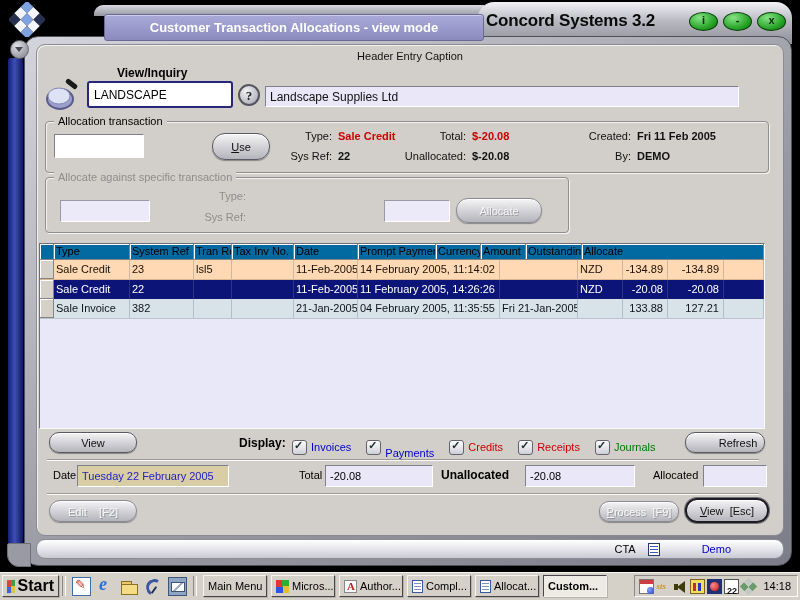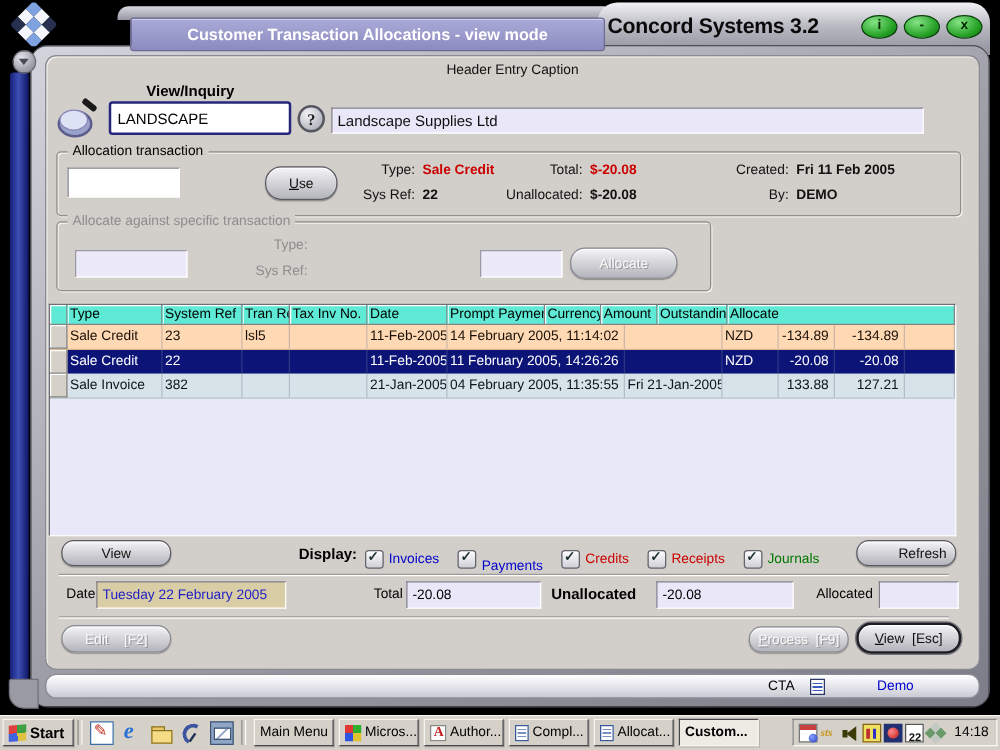--- a/index.html
+++ b/index.html
@@ -88,21 +88,21 @@
       box-sizing:border-box;font-size:12px;padding:0 4px;font-family:inherit;}
   .g2-in1{left:14px;top:22px;width:90px;height:22px;}
   .g2-in2{left:338px;top:22px;width:66px;height:22px;}
   .alloc-btn{position:absolute;left:410px;top:20px;width:86px;height:25px;line-height:23px;border-radius:12px;}
   .btn.disabled{color:#f8f8f8;border-color:#8a8a94;text-shadow:1px 1px 0 rgba(90,90,100,.45);}
 
   
   .grid{position:absolute;left:2px;top:198px;width:726px;height:186px;background:#e8e8f8;
       border:1px solid;border-color:#6f6f78 #fafafa #fafafa #6f6f78;box-sizing:border-box;overflow:hidden;}
   .grid-head{display:flex;height:16px;}
-  .hcell{background:#5eead4;border-right:1px solid #848484;border-bottom:1px solid #848484;
+  .hcell{background:#0369a1;border-right:1px solid #848484;border-bottom:1px solid #848484;
       box-shadow:inset 1px 1px 0 #fff;font-size:11px;padding:1px 2px 0;box-sizing:border-box;
       white-space:nowrap;overflow:hidden;flex:0 0 auto;}
   .grid-row{display:flex;height:19px;}
   .selcell{background:#d5d1c9;border-right:1px solid #848484;border-bottom:1px solid #848484;
       box-shadow:inset 1px 1px 0 #fff;box-sizing:border-box;flex:0 0 auto;}
   .cell{font-size:11px;padding:3px 2px 0;border-right:1px solid rgba(110,120,145,.35);
       white-space:nowrap;overflow:hidden;box-sizing:border-box;flex:0 0 auto;}
   .num{text-align:right;padding-right:4px;}
   .row-peach{background:#ffd9b3;color:#1a1008;border-bottom:1px solid #d8b894;}
   .row-selected{background:#0c1478;color:#fff;}
@@ -137,21 +137,21 @@
   .edit-btn{position:absolute;left:12px;top:455px;width:88px;height:22px;line-height:20px;border-radius:11px;}
   .process-btn{position:absolute;left:562px;top:456px;width:80px;height:21px;line-height:19px;border-radius:10px;}
   .close-btn{position:absolute;left:648px;top:453px;width:84px;height:25px;line-height:20px;border-radius:12px;
       border:2px solid #1c1c22;box-shadow:inset 0 1px 0 #fff,0 0 0 1px #70707a;}
 
   
   .taskbar{position:absolute;left:0;top:572px;width:800px;height:28px;background:#d5d1c9;
       box-shadow:inset 0 1px 0 #f6f4ef;display:flex;align-items:center;padding:0 2px;box-sizing:border-box;}
   .tb-btn{height:22px;background:#d5d1c9;border:1px solid;border-color:#f6f4ef #45454b #45454b #f6f4ef;
       box-shadow:1px 1px 0 rgba(0,0,0,.15);display:flex;align-items:center;box-sizing:border-box;}
-  .start-btn{width:57px;padding:0 4px;gap:3px;font-size:12px;font-weight:bold;}
+  .start-btn{width:57px;padding:0 4px;gap:3px;font-size:16px;font-weight:bold;}
   .flag{width:14px;height:13px;transform:skewY(-5deg);
       background:conic-gradient(#3fa03f 0 25%,#dfc23f 0 50%,#3f63df 0 75%,#df4040 0);}
   .tb-sep{width:2px;height:20px;margin:0 3px;border-left:1px solid #8a8a8a;border-right:1px solid #fafaf6;}
   .quick{display:flex;align-items:center;gap:5px;padding:0 3px;}
   .ql{width:19px;height:19px;position:relative;}
   .ql-compose{background:#fff;border:1px solid #3a6ea5;box-sizing:border-box;}
   .ql-compose::after{content:"\270E";position:absolute;left:2px;top:-1px;color:#c23522;font-size:13px;}
   .ql-internet-explorer::after{content:"e";position:absolute;left:3px;top:-2px;color:#2a6fd4;
       font:italic bold 18px/19px "Liberation Serif",serif;}
   .ql-folder::before{content:"";position:absolute;left:1px;top:4px;width:9px;height:4px;background:#e8c868;border:1px solid #8a7020;}

